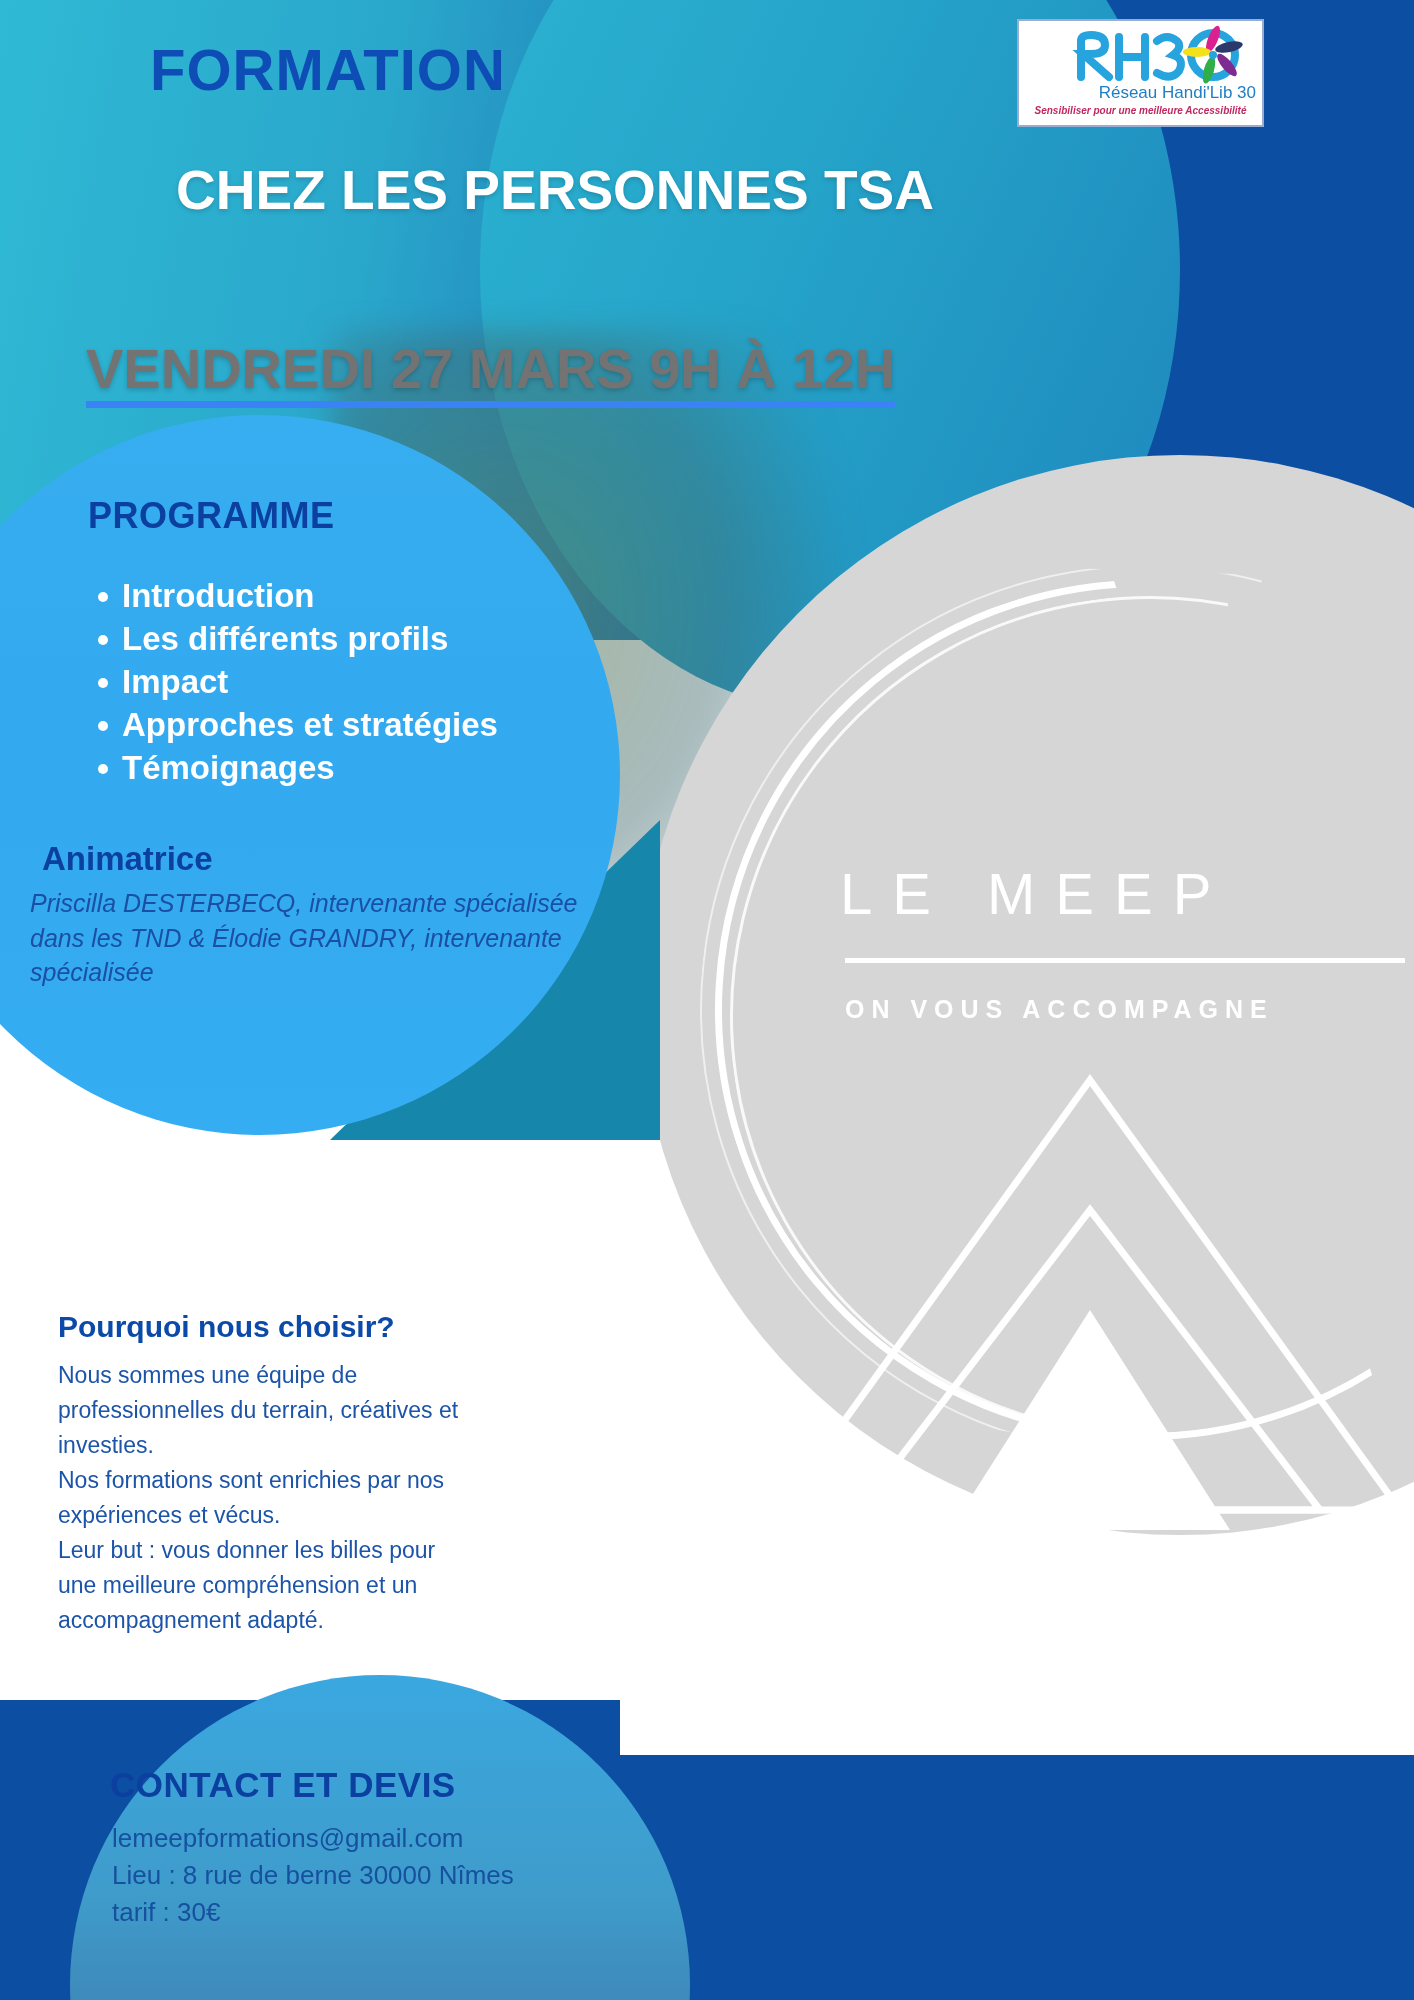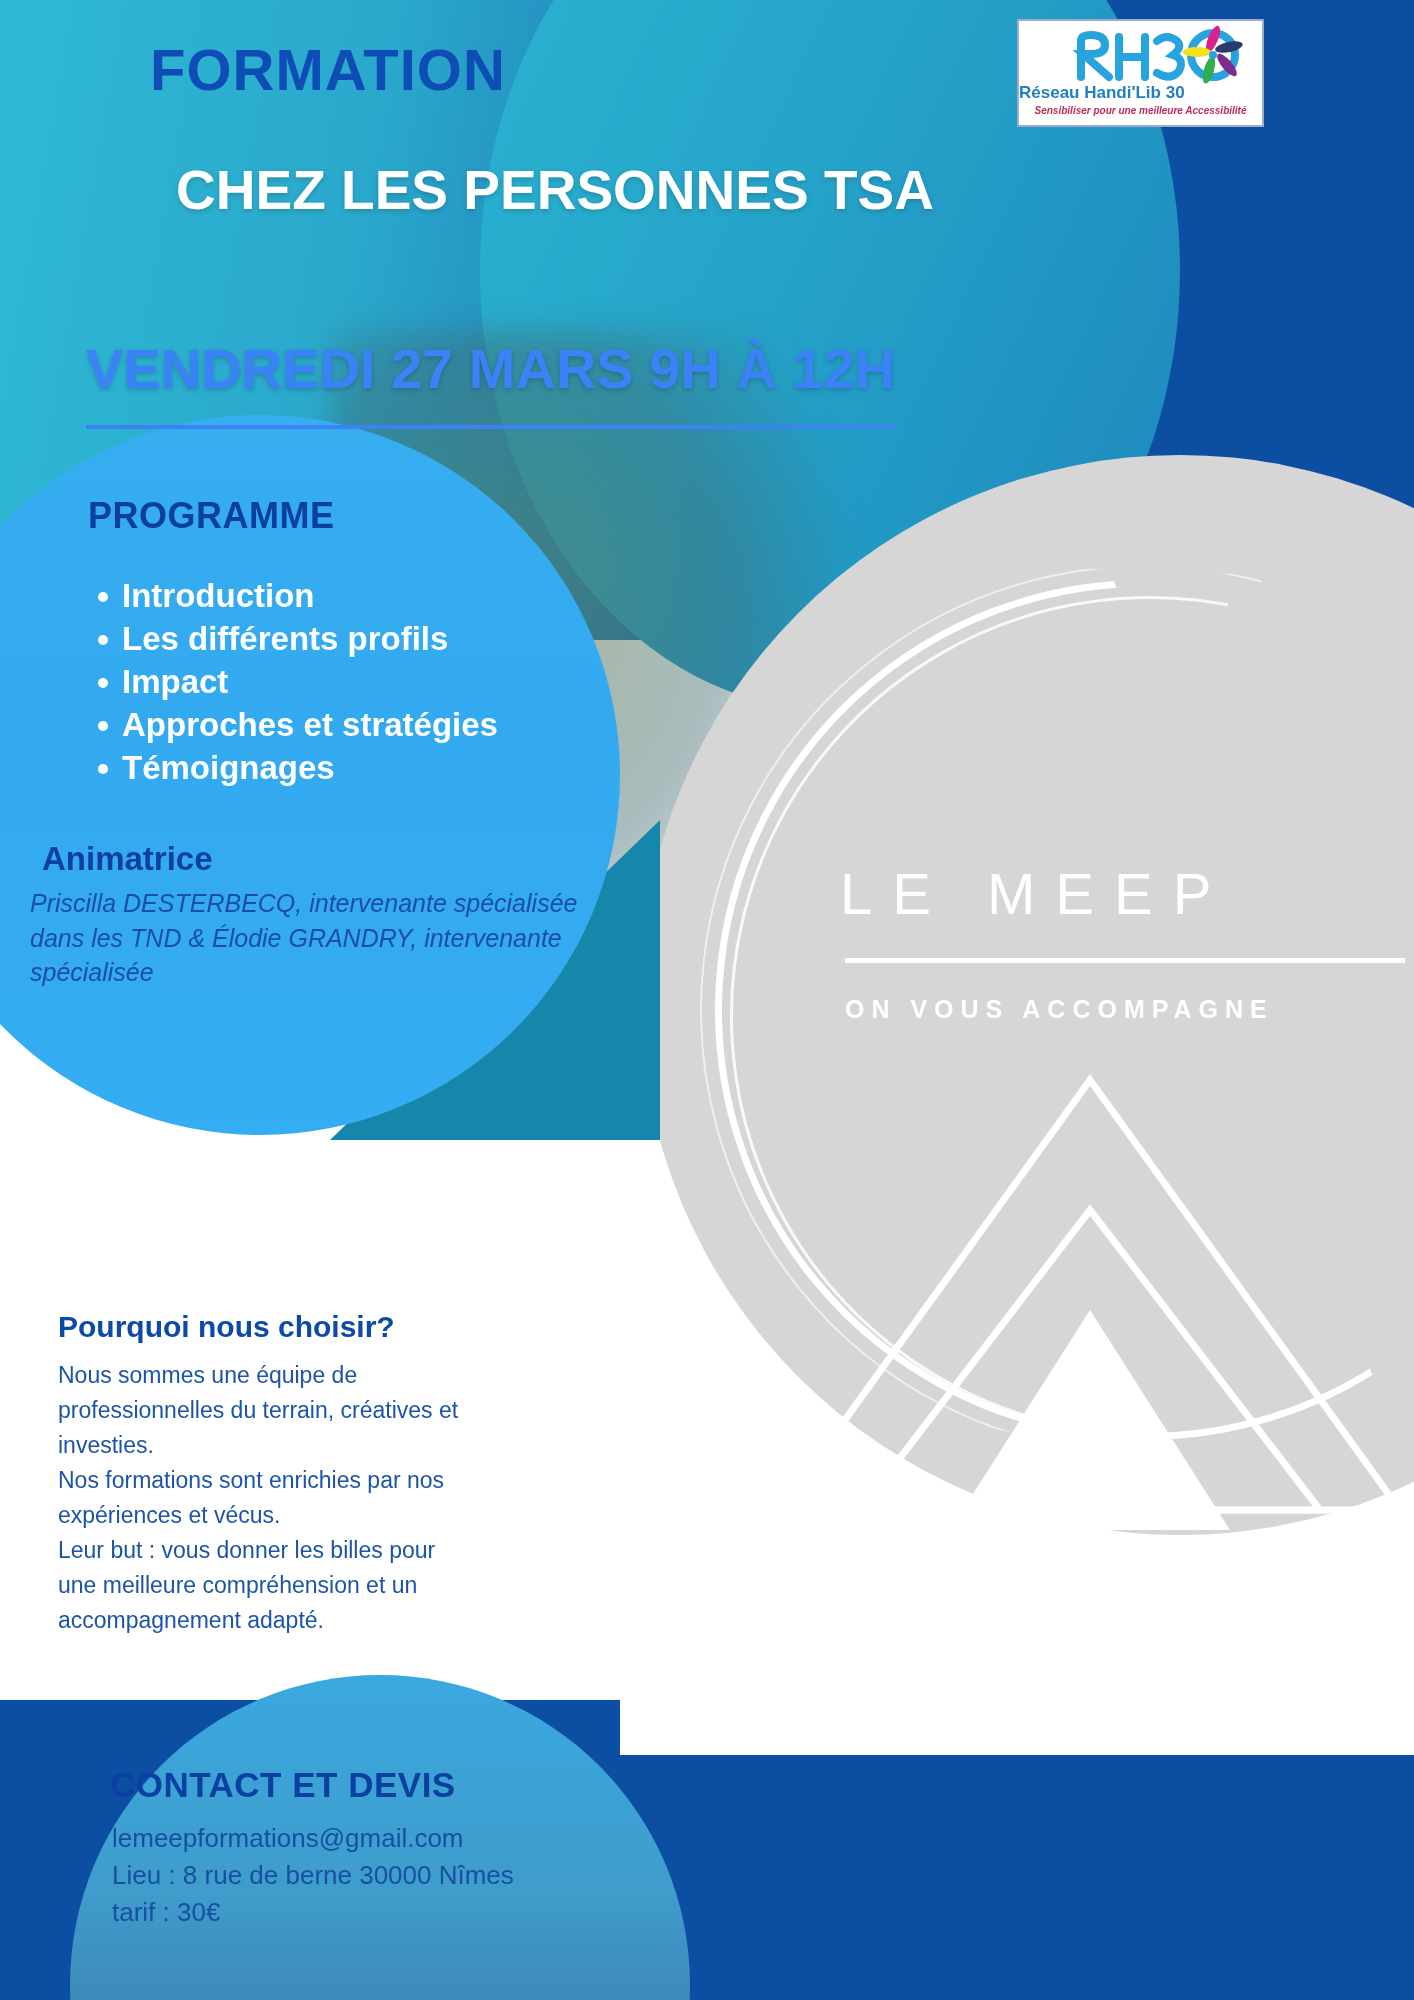--- a/index.html
+++ b/index.html
@@ -111,42 +111,42 @@
   .wm-mtn{position:absolute;left:760px;top:1060px;width:660px;height:470px;}
 
   
   .logo-card{
     position:absolute;left:1017px;top:19px;width:247px;height:108px;
     background:#ffffff;border:2px solid #9aaccf;
     overflow:hidden;
   }
   .logo-mark{position:absolute;left:50px;top:4px;width:190px;height:62px;}
   .logo-name{
-    position:absolute;left:0;right:6px;top:62px;text-align:left;
-    color:#1f7ec4;font-size:17px;font-weight:700;
+    position:absolute;left:0;right:6px;top:62px;text-align:right;
+    color:#1f7ec4;font-size:17px;font-weight:400;
   }
   .logo-tag{
     position:absolute;left:0;right:0;top:84px;text-align:center;
     color:#c0285f;font-size:10px;font-style:italic;font-weight:700;
   }
 
   
   .t-formation{
     position:absolute;left:150px;top:36px;
     color:#0e4db5;font-size:58px;font-weight:800;letter-spacing:1px;
   }
   .t-title{
     position:absolute;left:0;top:160px;width:1110px;text-align:center;
     color:#ffffff;font-size:55px;font-weight:800;line-height:1.12;
     text-shadow:0 2px 5px rgba(0,0,0,.18);
   }
   .t-date{
     position:absolute;left:86px;top:336px;
-    color:#3b82f6;font-size:56px;font-weight:800;
-    border-bottom:4px solid #3b82f6;padding-bottom:24px;
+    color:#737373;font-size:56px;font-weight:800;
+    border-bottom:7px solid #3b82f6;padding-bottom:0;
     text-shadow:0 2px 5px rgba(0,0,0,.2);
   }
 
   .t-prog-head{
     position:absolute;left:88px;top:495px;
     color:#0b3fa0;font-size:36px;font-weight:800;letter-spacing:.5px;
   }
   .prog-list{
     position:absolute;left:55px;top:575px;width:520px;
     margin:0;padding:0 0 0 35px;list-style:none;

